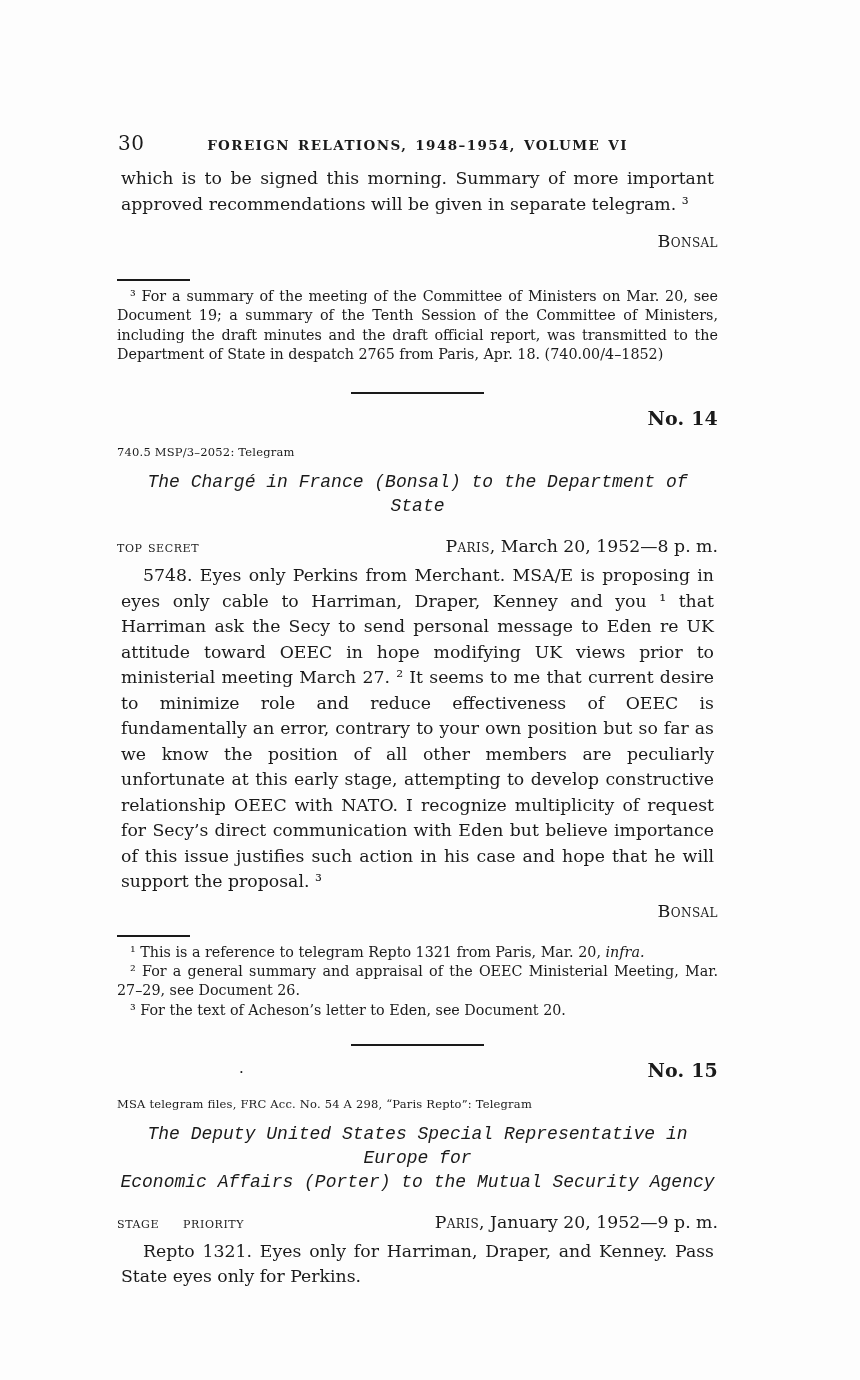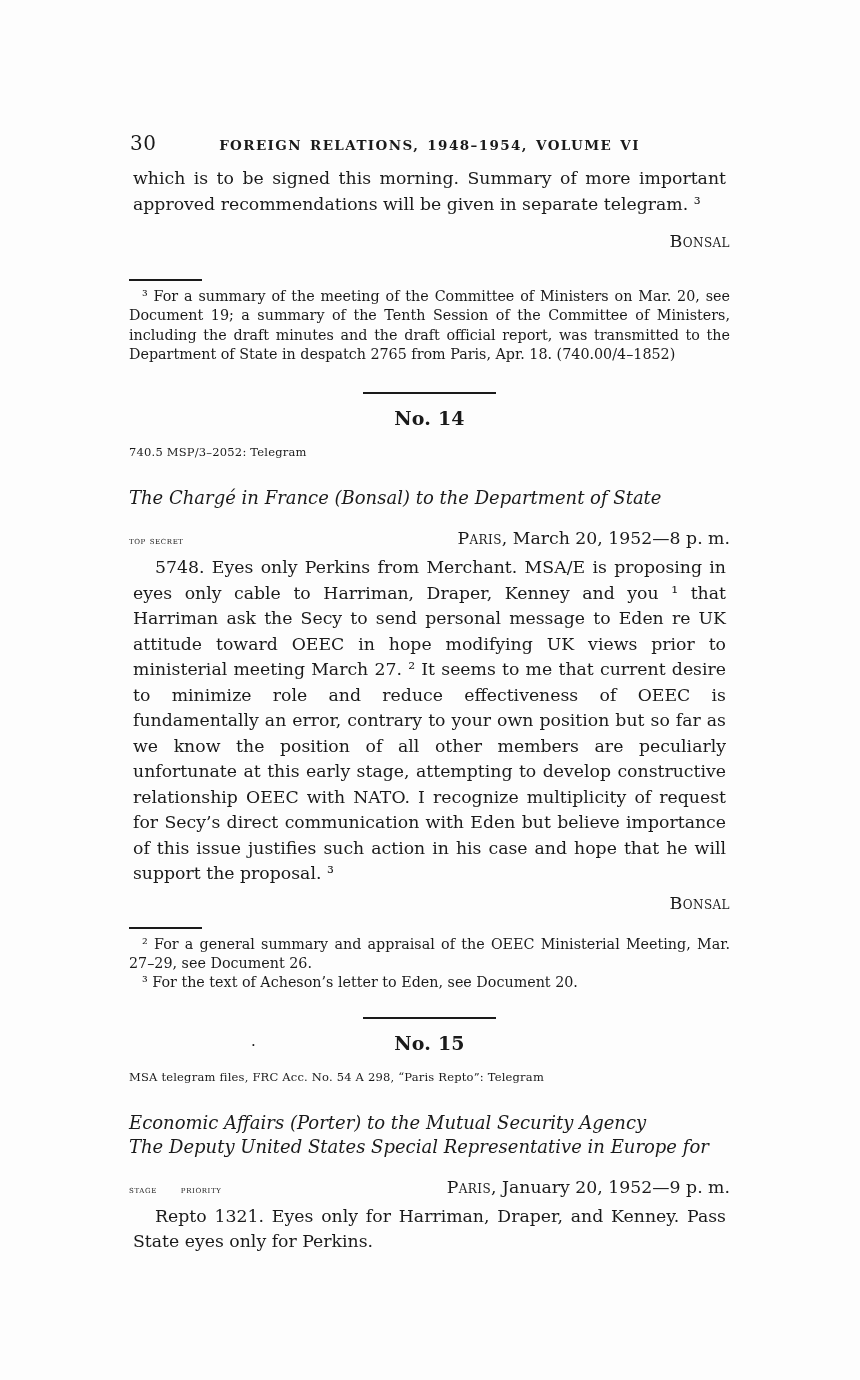--- a/index.html
+++ b/index.html
@@ -11,21 +11,21 @@
     position: relative;
     width: 860px;
     height: 1380px;
     background: #fdfdfd;
     color: #1a1a1a;
     font-family: "DejaVu Serif", serif;
     overflow: hidden;
   }
   .content {
     position: absolute;
-    left: 129px;
+    left: 117px;
     top: 0;
     width: 601px;
   }
 
   
   .page-header { margin-top: 134px; position: relative; height: 22px; }
   .page-number { position: absolute; left: 1px; top: -3px; font-size: 20px; letter-spacing: 0.5px; }
   .running-head {
     text-align: center;
     font-size: 13.5px;
@@ -69,45 +69,47 @@
     text-indent: 13px;
   }
 
   
   .sep-rule { width: 133px; height: 2px; background: #1a1a1a; margin: 28px auto 0; }
   .sep-2 { margin-top: 24px; }
 
   
   .doc-number {
     margin: 12px 0 0;
-    text-align: center;
+    text-align: right;
     font-size: 19px;
     font-weight: bold;
     letter-spacing: 0.2px;
     line-height: 25px;
   }
   .doc-number-wrap { position: relative; }
   .artifact-dot { position: absolute; left: 122px; top: 1px; font-size: 15px; }
 
   .source-line {
     margin-top: 14px;
     font-size: 11.5px;
     letter-spacing: 0.2px;
     line-height: 15px;
   }
   .doc-title {
-    margin-top: 26px;
+    margin-top: 10px;
     font-style: italic;
     font-size: 18px;
     line-height: 24px;
+    text-align: center;
+    font-family: Liberation Mono, monospace;
   }
 
   
   .class-row { margin-top: 18px; display: flex; align-items: baseline; }
-  .classification { font-variant: small-caps; font-size: 10px; letter-spacing: 0.6px; }
+  .classification { font-variant: small-caps; font-size: 15px; letter-spacing: 0.6px; }
   .priority { margin-left: 24px; }
   .dateline { margin-left: auto; font-size: 17.3px; }
 
   
   .rs-smallcaps { font-variant: small-caps; letter-spacing: 0.4px; margin-left: 28px; }
   .rs-italic { font-style: italic; }
 </style>
 </head>
 <body>
 
@@ -136,34 +138,35 @@
     <div class="class-row">
       <span class="classification">top secret</span>
       <span class="dateline"><span class="rs-smallcaps">Paris</span><span>, March 20, 1952—8 p. m.</span></span>
     </div>
 
     <p class="body-text indent">5748. Eyes only Perkins from Merchant. MSA/E is proposing in eyes only cable to Harriman, Draper, Kenney and you ¹ that Harriman ask the Secy to send personal message to Eden re UK attitude toward OEEC in hope modifying UK views prior to ministerial meeting March 27. ² It seems to me that current desire to minimize role and reduce effectiveness of OEEC is fundamentally an error, contrary to your own position but so far as we know the position of all other members are peculiarly unfortunate at this early stage, attempting to develop constructive relationship OEEC with NATO. I recognize multiplicity of request for Secy’s direct communication with Eden but believe importance of this issue justifies such action in his case and hope that he will support the proposal. ³</p>
     <div class="signature sig-tight">Bonsal</div>
 
     <div class="fn-rule fn-rule-2"></div>
     <div class="fn-block">
+      <p class="footnote"><span>¹ This is a reference to telegram Repto 1321 from Paris, Mar. 20, </span><span class="rs-italic">infra.</span></p>
       <p class="footnote">² For a general summary and appraisal of the OEEC Ministerial Meeting, Mar. 27–29, see Document 26.</p>
       <p class="footnote">³ For the text of Acheson’s letter to Eden, see Document 20.</p>
     </div>
 
     <div class="sep-rule sep-2"></div>
 
     <div class="doc-number-wrap">
       <span class="artifact-dot">.</span>
       <h2 class="doc-number">No. 15</h2>
     </div>
     <div class="source-line">MSA telegram files, FRC Acc. No. 54 A 298, “Paris Repto”: Telegram</div>
     <div class="doc-title">
+      <div>The Deputy United States Special Representative in Europe for</div>
       <div>Economic Affairs (Porter) to the Mutual Security Agency</div>
-      <div>The Deputy United States Special Representative in Europe for</div>
     </div>
 
     <div class="class-row">
       <span class="classification">stage</span>
       <span class="classification priority">priority</span>
       <span class="dateline"><span class="rs-smallcaps">Paris</span><span>, January 20, 1952—9 p. m.</span></span>
     </div>
 
     <p class="body-text indent">Repto 1321. Eyes only for Harriman, Draper, and Kenney. Pass State eyes only for Perkins.</p>
 

